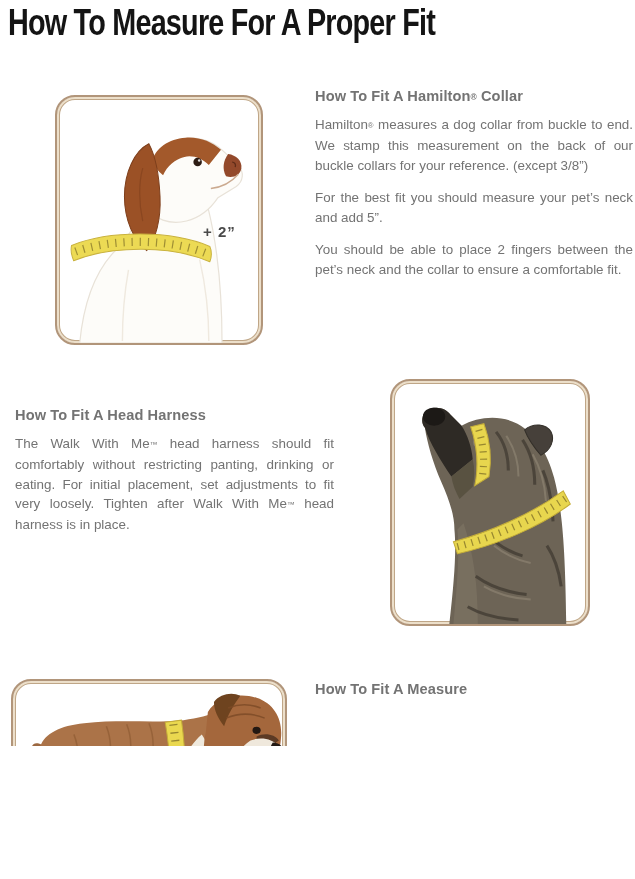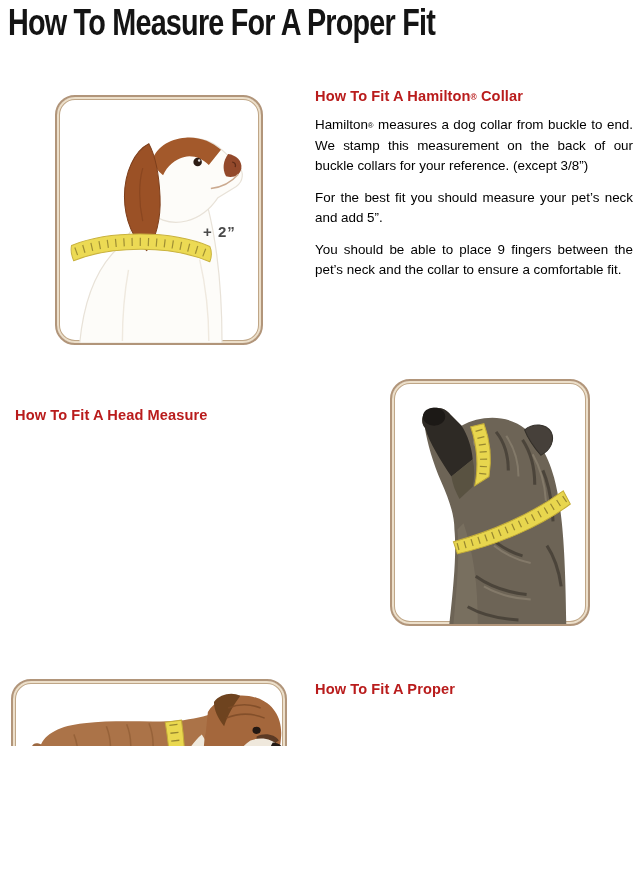--- a/index.html
+++ b/index.html
@@ -8,26 +8,26 @@
     font-family:"Liberation Sans", sans-serif; color:#3f3f3f; overflow:hidden;
   }
   .title {
     position:absolute; left:8px; top:2px; margin:0;
     font-size:36px; font-weight:bold; color:#141414;
     letter-spacing:-1px; white-space:nowrap;
     transform:scaleX(0.80); transform-origin:left top;
   }
   .textcol { position:absolute; }
   .textcol h2 {
-    font-size:14.6px; font-weight:bold; margin:0 0 11px 0; color:#b91c1c;
+    font-size:14.6px; font-weight:bold; margin:0 0 11px 0; color:#737373;
     letter-spacing:0.1px;
   }
   .textcol p {
     font-size:13.4px; line-height:19.6px; margin:0 0 13px 0;
-    text-align:justify; color:#000000;
+    text-align:justify; color:#737373;
   }
   .sym { font-size:0.58em; vertical-align:0.08em; letter-spacing:0; }
   .photo-frame {
     position:absolute; background:#ffffff;
     border:2px solid #b1957a; border-radius:20px;
     box-shadow: inset 0 0 0 2px #ecdfca, inset 0 0 0 3px #bfa687;
     overflow:hidden;
   }
   .photo-frame svg { display:block; width:100%; height:100%; }
   .f1 { left:55px;  top:95px;  width:204px; height:246px; }
@@ -69,25 +69,26 @@
         <path d="M18 152 C54 139 110 139 147 154" stroke="#6d5d20" stroke-width="8" stroke-dasharray="1.2 6.8" fill="none" opacity="0.6"></path>
       </g>
     </svg>
     <div class="plus2">+ 2”</div>
   </div>
 
   <div class="textcol t1">
     <h2>How To Fit A Hamilton<span class="sym">®</span> Collar</h2>
     <p>Hamilton<span class="sym">®</span> measures a dog collar from buckle to end.  We stamp this measurement on the back of our buckle collars for your reference. (except 3/8”)</p>
     <p>For the best fit you should measure your pet’s neck and add 5”.</p>
-    <p>You should be able to place 9 fingers between the pet’s neck and the collar to ensure a comfortable fit.</p>
+    <p>You should be able to place 2 fingers between the pet’s neck and the collar to ensure a comfortable fit.</p>
   </div>
 
   <div class="textcol t2">
-    <h2>How To Fit A Head Measure</h2>
+    <h2>How To Fit A Head Harness</h2>
+    <p>The Walk With Me<span class="sym">™</span> head harness should fit comfortably without restricting panting, drinking or eating. For initial placement, set adjustments to fit very loosely. Tighten after Walk With Me<span class="sym">™</span> head harness is in place.</p>
   </div>
 
   <div class="photo-frame f2">
     <svg viewBox="0 0 192 239" aria-hidden="true">
       <g>
         <path d="M32 46 C27 40 29 29 39 27 C46 25 53 28 57 33 L68 44 C84 35 106 33 123 42 C141 52 153 72 159 95 C166 122 170 155 171 239 L56 239 C61 196 63 166 61 146 C61 132 56 117 48 99 C40 81 34 60 32 46 Z" fill="#6d6456"></path>
         <path d="M70 140 C80 170 84 200 84 239 L60 239 C64 200 66 168 64 146 Z" fill="#7e7464" opacity="0.7"></path>
         <g stroke="#433d34" stroke-width="3" fill="none" opacity="0.8">
           <path d="M102 50 C110 60 114 74 114 88"></path>
           <path d="M128 58 C136 70 140 86 140 102"></path>
@@ -158,16 +159,16 @@
         <path d="M240 54 C248 50 258 52 262 58 L256 62 C250 58 244 57 240 58 Z" fill="#4a2f1e" opacity="0.8"></path>
         <path d="M234 58 C244 54 256 56 262 64 C266 72 264 84 256 92 C246 102 232 104 222 98 C216 94 214 86 218 78 C222 68 228 62 234 58 Z" fill="#efe8dc"></path>
         <path d="M256 60 C262 60 267 64 267 70 C267 76 262 80 256 78 C252 72 252 66 256 60 Z" fill="#241a14"></path>
         <path d="M254 82 C248 90 240 95 230 96" stroke="#8a5c38" stroke-width="1.5" fill="none"></path>
         <path d="M224 64 C220 74 220 86 224 96" stroke="#c9a887" stroke-width="1.3" fill="none" opacity="0.8"></path>
       </g>
     </svg>
   </div>
 
   <div class="textcol t3">
-    <h2>How To Fit A Proper</h2>
+    <h2>How To Fit A Measure</h2>
   </div>
 
 </div>
 
 </body></html>

